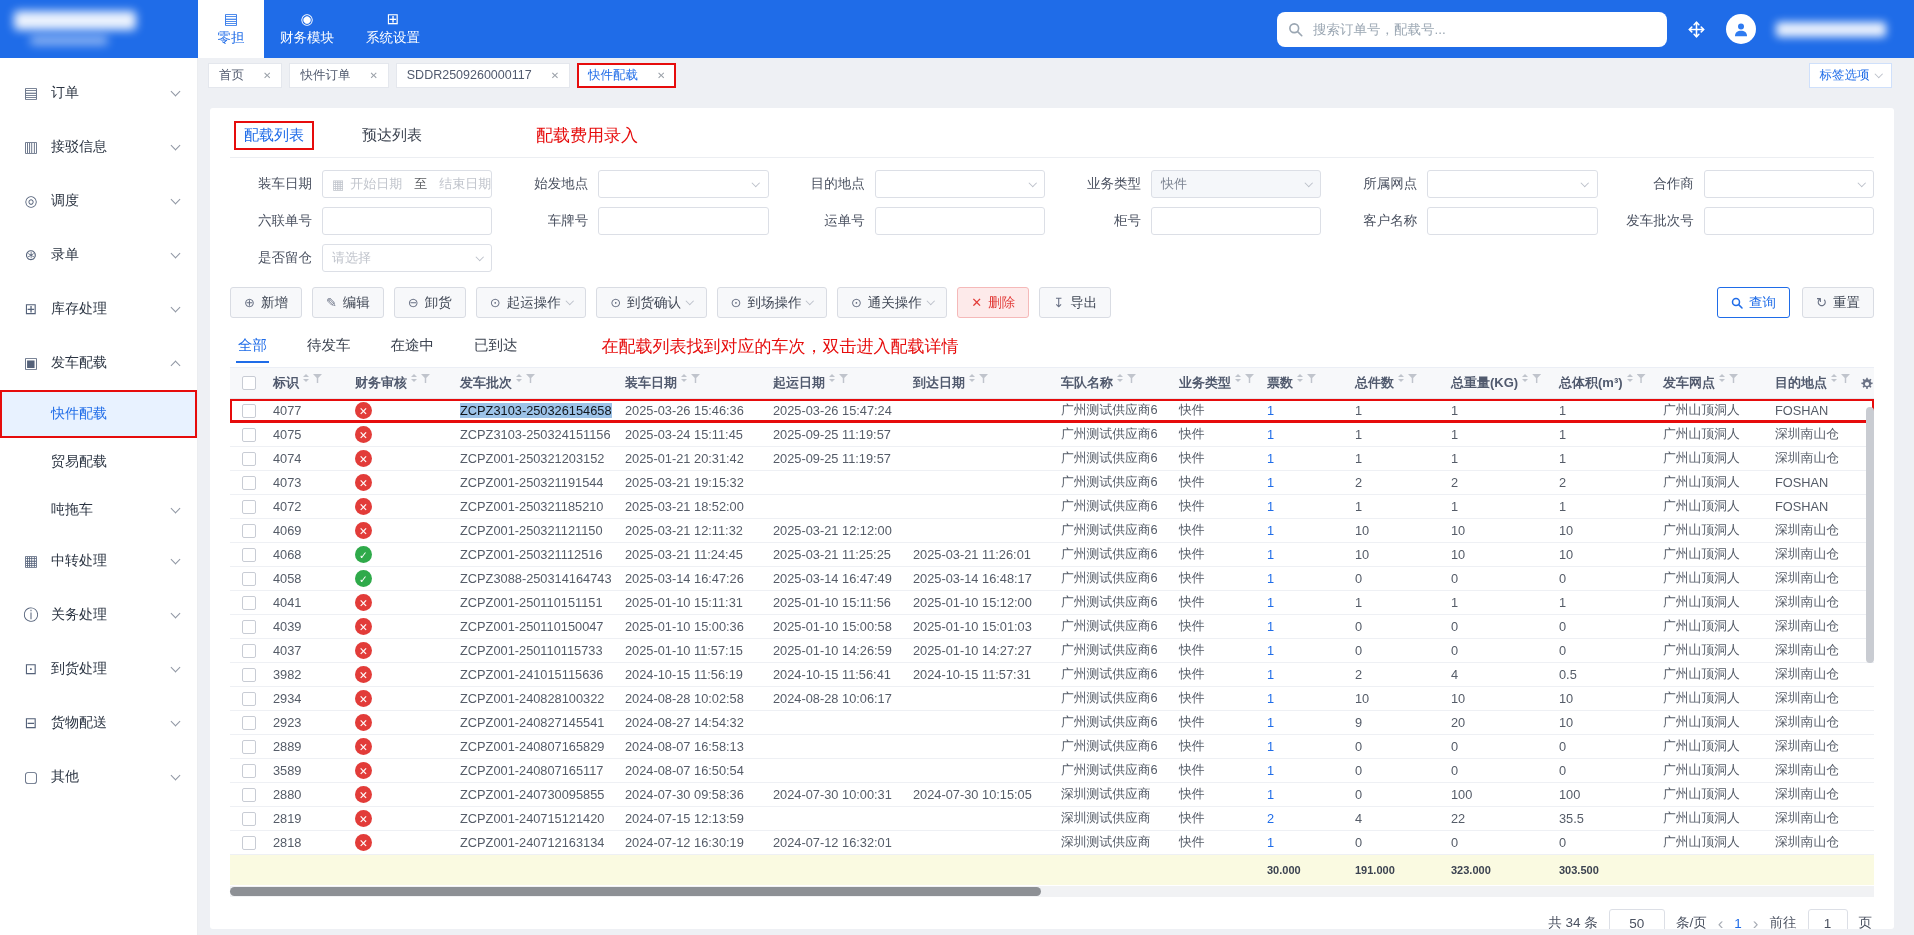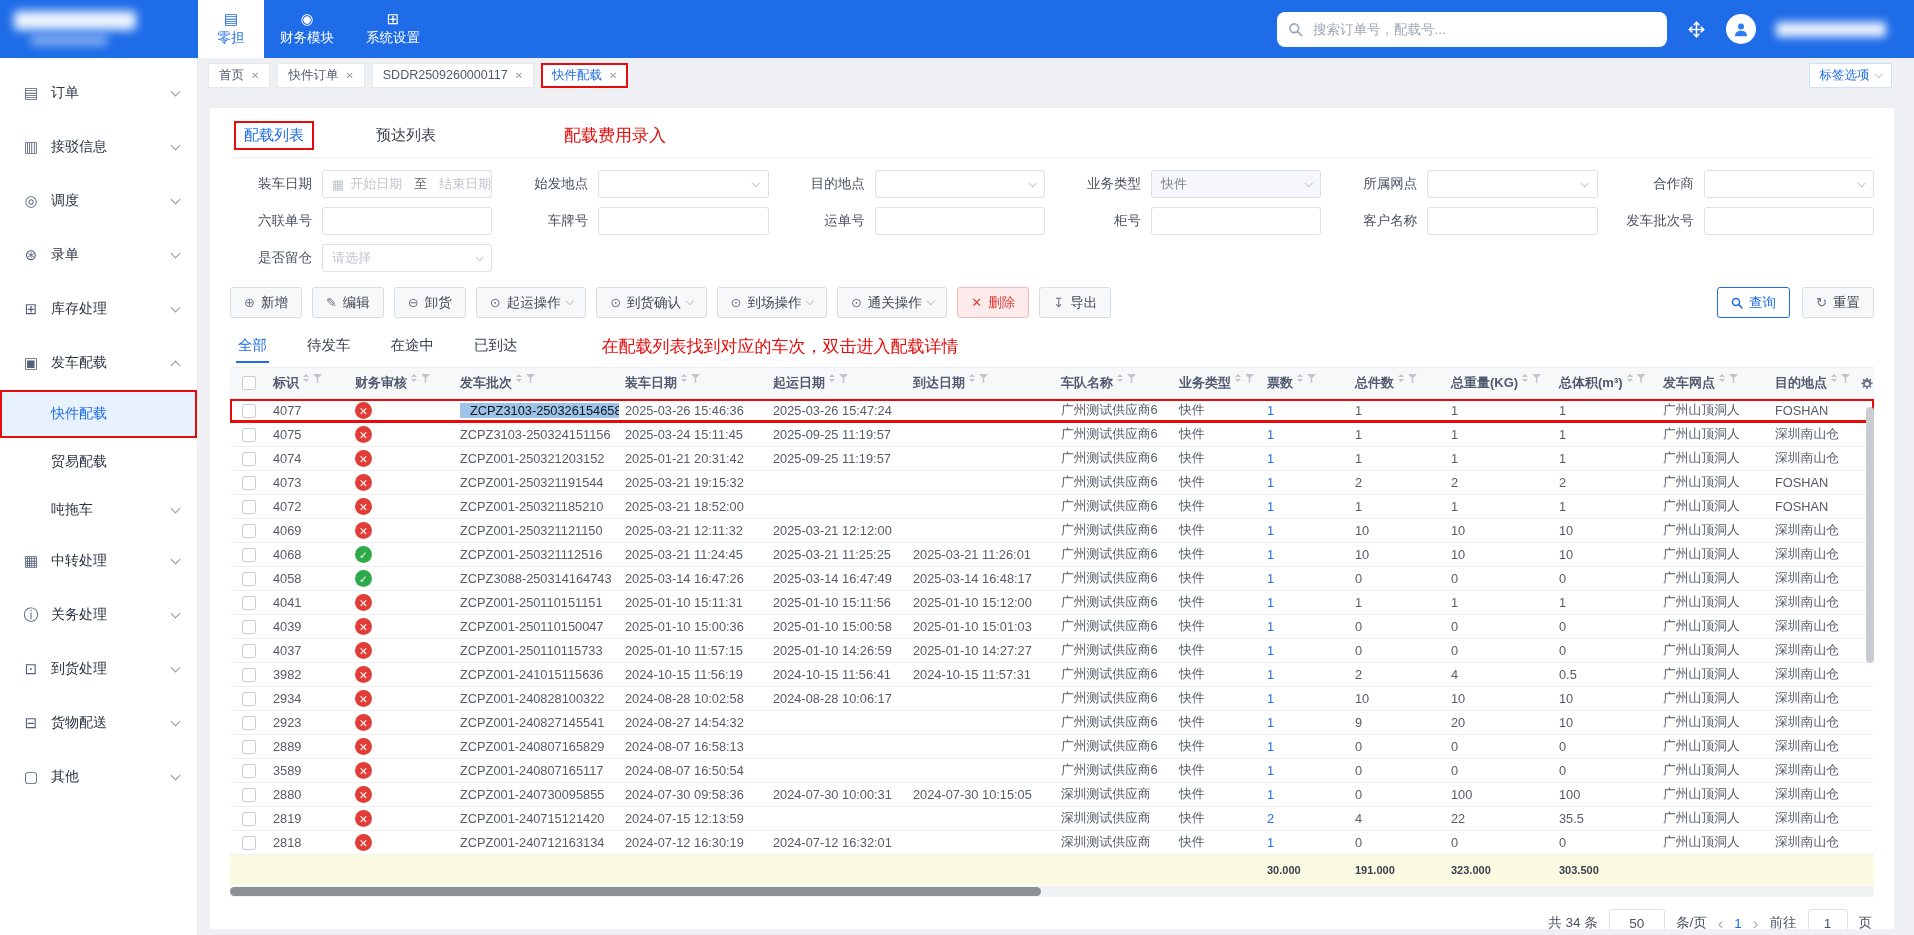--- a/index.html
+++ b/index.html
@@ -35,28 +35,28 @@
 .side-sub .side-label{flex:1}
 .side-sub.active{background:#e8f2ff;color:var(--blue)}
 .annotated{outline:2px solid var(--red);outline-offset:-2px}
 .chev{display:inline-block;width:7px;height:7px;border-right:1.6px solid #8f96a3;border-bottom:1.6px solid #8f96a3;flex:none}
 .chev.dn{transform:rotate(45deg);margin-top:-3px}
 .chev.up{transform:rotate(-135deg);margin-top:4px}
 .chev.sm{width:5.5px;height:5.5px;border-color:#b9bec8}
 
 .main{flex:1;display:flex;flex-direction:column;background:#eef0f4;min-width:0;overflow:hidden}
 .tabstrip{height:34px;display:flex;align-items:center;gap:7px;padding:0 22px 0 10px;flex:none}
-.tab-chip{display:flex;align-items:center;gap:7px;background:#fff;border:1px solid #e4e7ed;height:25px;padding:0 10px;font-size:12.5px;color:#515a6e;cursor:pointer;white-space:nowrap}
+.tab-chip{display:flex;align-items:center;gap:19px;background:#fff;border:1px solid #e4e7ed;height:25px;padding:0 10px;font-size:12.5px;color:#515a6e;cursor:pointer;white-space:nowrap}
 .tab-chip.active{color:var(--blue)}
 .chip-close{color:#9aa0a8;font-size:10px}
 .tag-options{margin-left:auto;display:flex;align-items:center;gap:6px;color:var(--blue);background:#fff;border:1px solid #cfe0fb;height:25px;padding:0 10px;font-size:12.5px;cursor:pointer}
 
 
 .card{flex:1;margin:16px 20px 6px 12px;background:#fff;border-radius:3px;padding:6px 20px 8px;display:flex;flex-direction:column;min-height:0;overflow:hidden}
-.page-tabs{display:flex;align-items:center;height:44px;border-bottom:1px solid #eceef2;gap:52px;padding:0 4px;flex:none}
+.page-tabs{display:flex;align-items:center;height:44px;border-bottom:1px solid #eceef2;gap:38px;padding:0 4px;flex:none}
 .page-tab{font-size:15px;color:#3c4350;cursor:pointer;padding:5px 10px}
 .page-tab.active{color:var(--blue)}
 .page-tab.active .pt-inner{border-bottom:2px solid var(--blue);padding-bottom:5px}
 .ann-red{color:var(--red);font-size:17px;margin-left:66px;white-space:nowrap}
 .ann-red.hint{margin-left:46px}
 
 .filters{padding:12px 0 0;flex:none}
 .f-row{display:grid;grid-template-columns:repeat(6,1fr);column-gap:14px;margin-bottom:9px}
 .f-cell{display:flex;align-items:center;min-width:0}
 .f-label{width:92px;text-align:right;font-size:13.5px;color:#4a5160;padding-right:10px;flex:none;white-space:nowrap}
@@ -87,21 +87,21 @@
 .table-wrap{position:relative;flex:none;margin-top:4px}
 .thead,.trow,.sumrow{display:grid;grid-template-columns:37px 82px 105px 165px 148px 140px 148px 118px 88px 88px 96px 108px 104px 112px minmax(90px,1fr)}
 .thead{background:#f7f8fa;border-top:1px solid #ebeef5;border-bottom:1px solid #e4e7ed;height:32px;align-items:center;font-weight:bold;font-size:13px;color:#515a6e;position:relative}
 .th{display:flex;align-items:flex-start;gap:4px;padding:0 6px;white-space:nowrap;overflow:hidden}
 .trow{height:24px;align-items:center;border-bottom:1px solid #eef0f4;font-size:12.8px;color:#555c68;background:#fff;cursor:pointer}
 .trow.annotated{box-shadow:inset 0 0 0 2px var(--red)}
 .td{padding:0 6px;white-space:nowrap;overflow:hidden}
 .c-cb{display:flex;justify-content:center;padding:0}
 .cbx{display:inline-block;width:14px;height:14px;border:1px solid #c8ccd4;border-radius:2px;background:#fff;cursor:pointer}
 .tickets{color:var(--blue)}
-.sel{background:#9dc3e8;color:#10151c;padding:1px 10px}
+.sel{background:#9dc3e8;color:#10151c;padding:1px 0}
 .audit{display:inline-flex;width:17px;height:17px;border-radius:50%;color:#fff;font-size:10.5px;align-items:center;justify-content:center;font-weight:bold}
 .audit.fail{background:#e23c39}
 .audit.pass{background:#2faa4a}
 .sorter{display:inline-flex;flex-direction:column;gap:2px;cursor:pointer}
 .s-up{width:0;height:0;border:3.5px solid transparent;border-bottom-color:#c0c4cc;border-top:none}
 .s-dn{width:0;height:0;border:3.5px solid transparent;border-top-color:#c0c4cc;border-bottom:none}
 .funnel{width:9px;height:9px;background:#c0c4cc;clip-path:polygon(0 0,100% 0,58% 45%,58% 100%,42% 100%,42% 45%);cursor:pointer}
 .gear{position:absolute;right:0;top:9px;cursor:pointer;line-height:0}
 .sumrow{height:30px;align-items:center;background:#fafae1;font-size:11px;color:#3b4250;font-weight:bold}
 .vscroll{position:absolute;right:0;top:40px;width:8px;height:256px;background:#c9ccd2;border-radius:4px;cursor:pointer}

